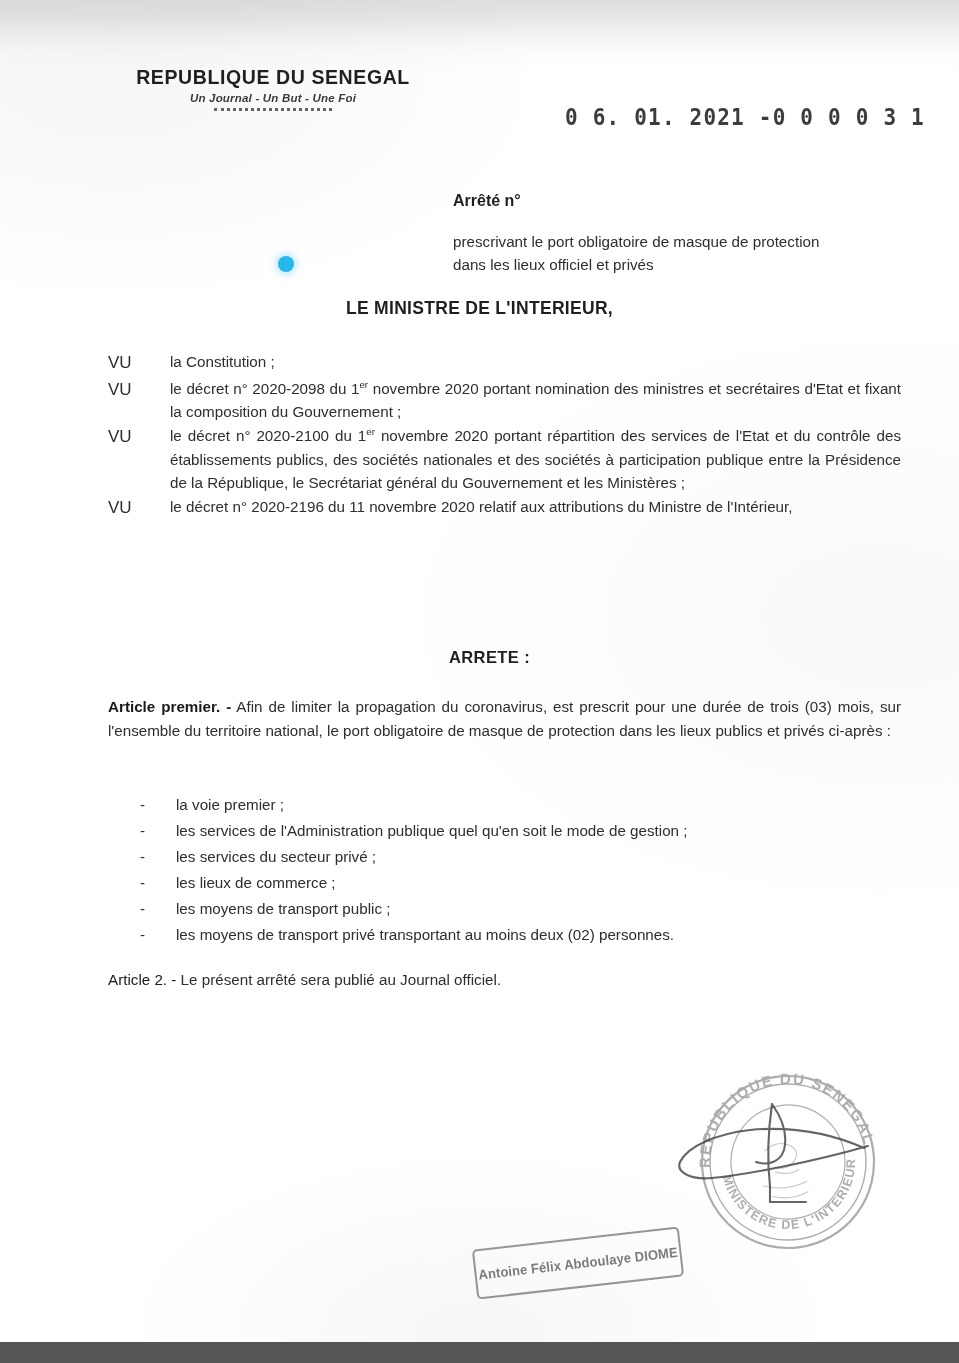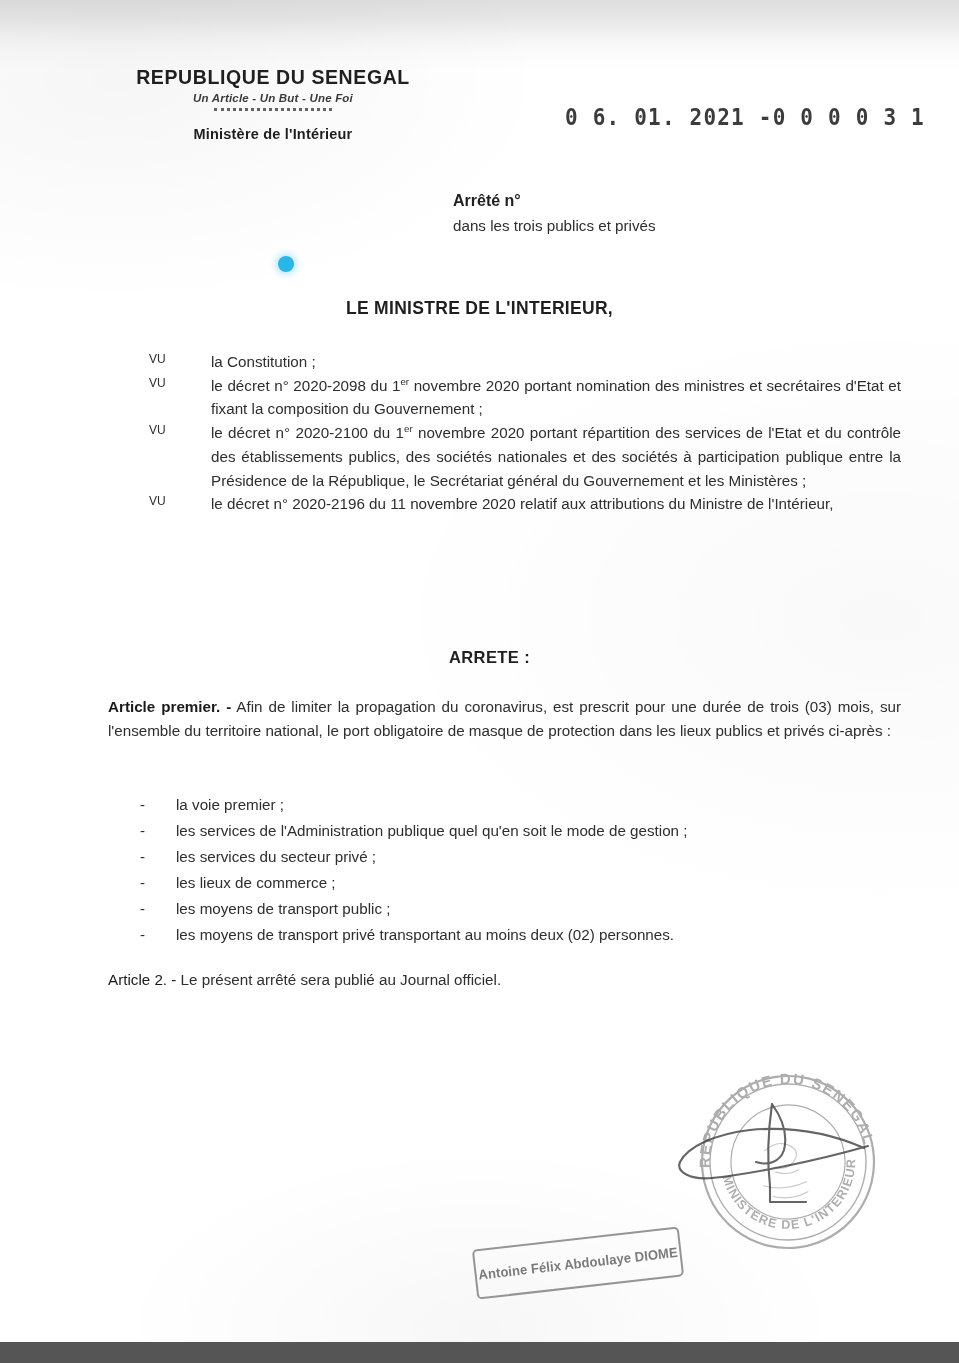--- a/index.html
+++ b/index.html
@@ -117,21 +117,21 @@
   #title-block {
     position: absolute;
     left: 453px;
     top: 192px;
     width: 460px;
   }
   .title-main {
     font-size: 16px;
     font-weight: bold;
     color: #1f1f1f;
-    margin-bottom: 4px;
+    margin-bottom: 20px;
   }
   .title-sub {
     font-size: 15.2px;
     line-height: 1.52;
     color: #2e2e2e;
   }
 
   
   #minister-line {
     position: absolute;
@@ -153,24 +153,23 @@
     top: 350px;
     width: 793px;
   }
   .vu-row {
     display: flex;
     align-items: flex-start;
     margin-bottom: 0px;
   }
   .vu-label {
     flex: 0 0 62px;
-    font-size: 12px;
+    font-size: 17px;
     color: #2e2e2e;
     line-height: 1.56;
-    margin-left: 41px;
   }
   .vu-text {
     flex: 1 1 auto;
     font-size: 15.2px;
     line-height: 1.56;
     color: #2e2e2e;
     text-align: justify;
     text-justify: inter-word;
   }
   .vu-text sup {
@@ -302,32 +301,32 @@
 </head>
 <body>
 
 <div id="scan-page">
   <div id="paper-noise"></div>
 
   <div id="doc">
 
     <div id="letterhead">
       <div class="lh-republic">REPUBLIQUE DU SENEGAL</div>
-      <div class="lh-motto">Un Article - Un But - Une Foi</div>
+      <div class="lh-motto">Un Journal - Un But - Une Foi</div>
       <div class="lh-rule"></div>
-      <div class="lh-ministry">Ministère de l'Intérieur</div>
     </div>
 
     <div id="registry-stamp">0 6. 01. 2021 -0 0 0 0 3 1</div>
 
     <div id="cyan-dot"></div>
 
     <div id="title-block">
       <div class="title-main">Arrêté n°</div>
-      <div class="title-sub">dans les trois publics et privés</div>
+      <div class="title-sub">prescrivant le port obligatoire de masque de protection</div>
+      <div class="title-sub">dans les lieux officiel et privés</div>
     </div>
 
     <div id="minister-line">LE MINISTRE DE L'INTERIEUR,</div>
 
     <div id="vu-list">
       <div class="vu-row">
         <div class="vu-label">VU</div>
         <div class="vu-text">la Constitution ;</div>
       </div>
       <div class="vu-row">

